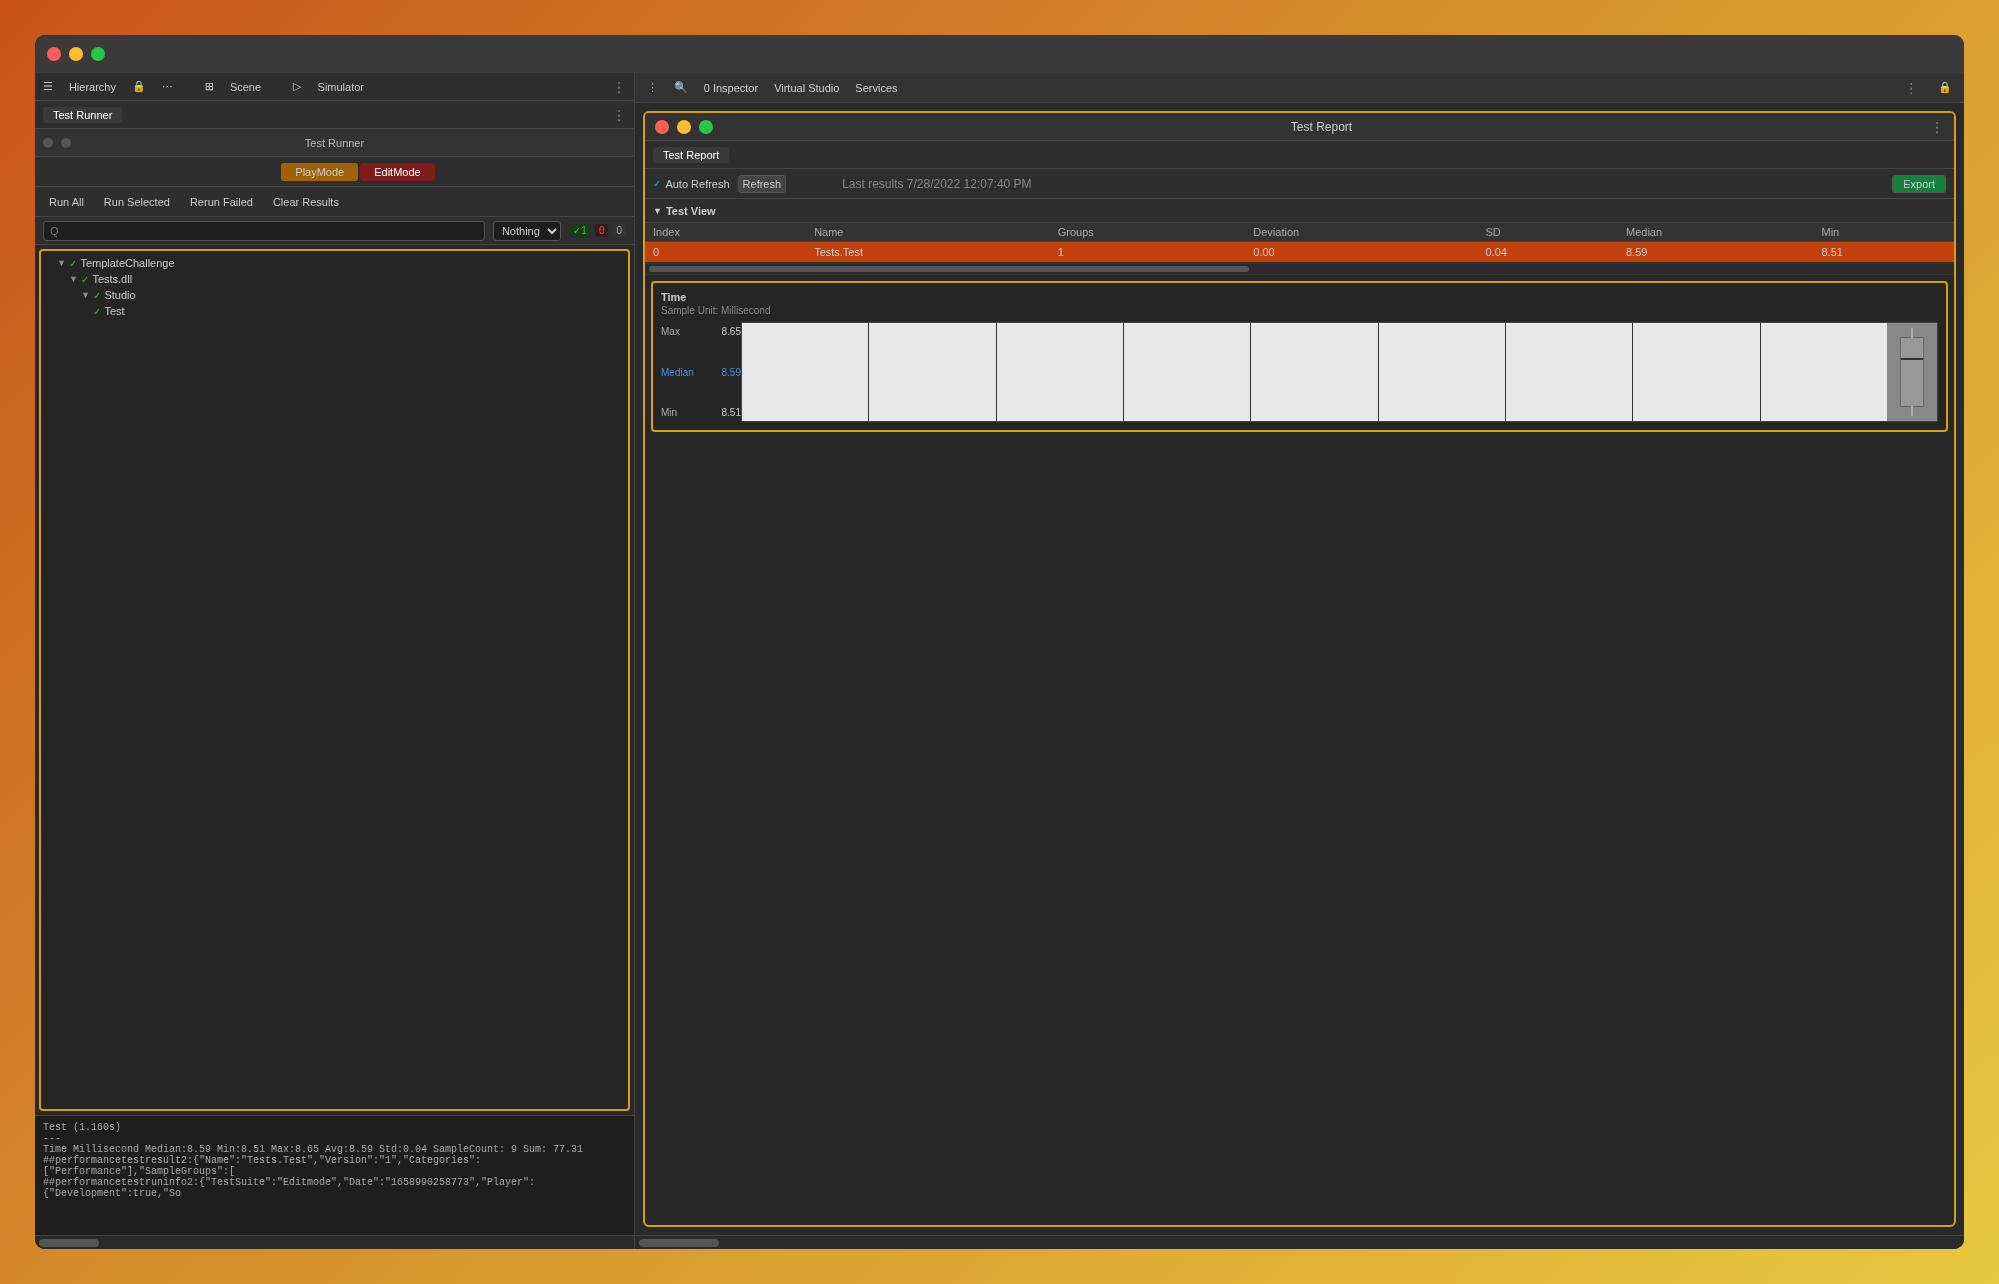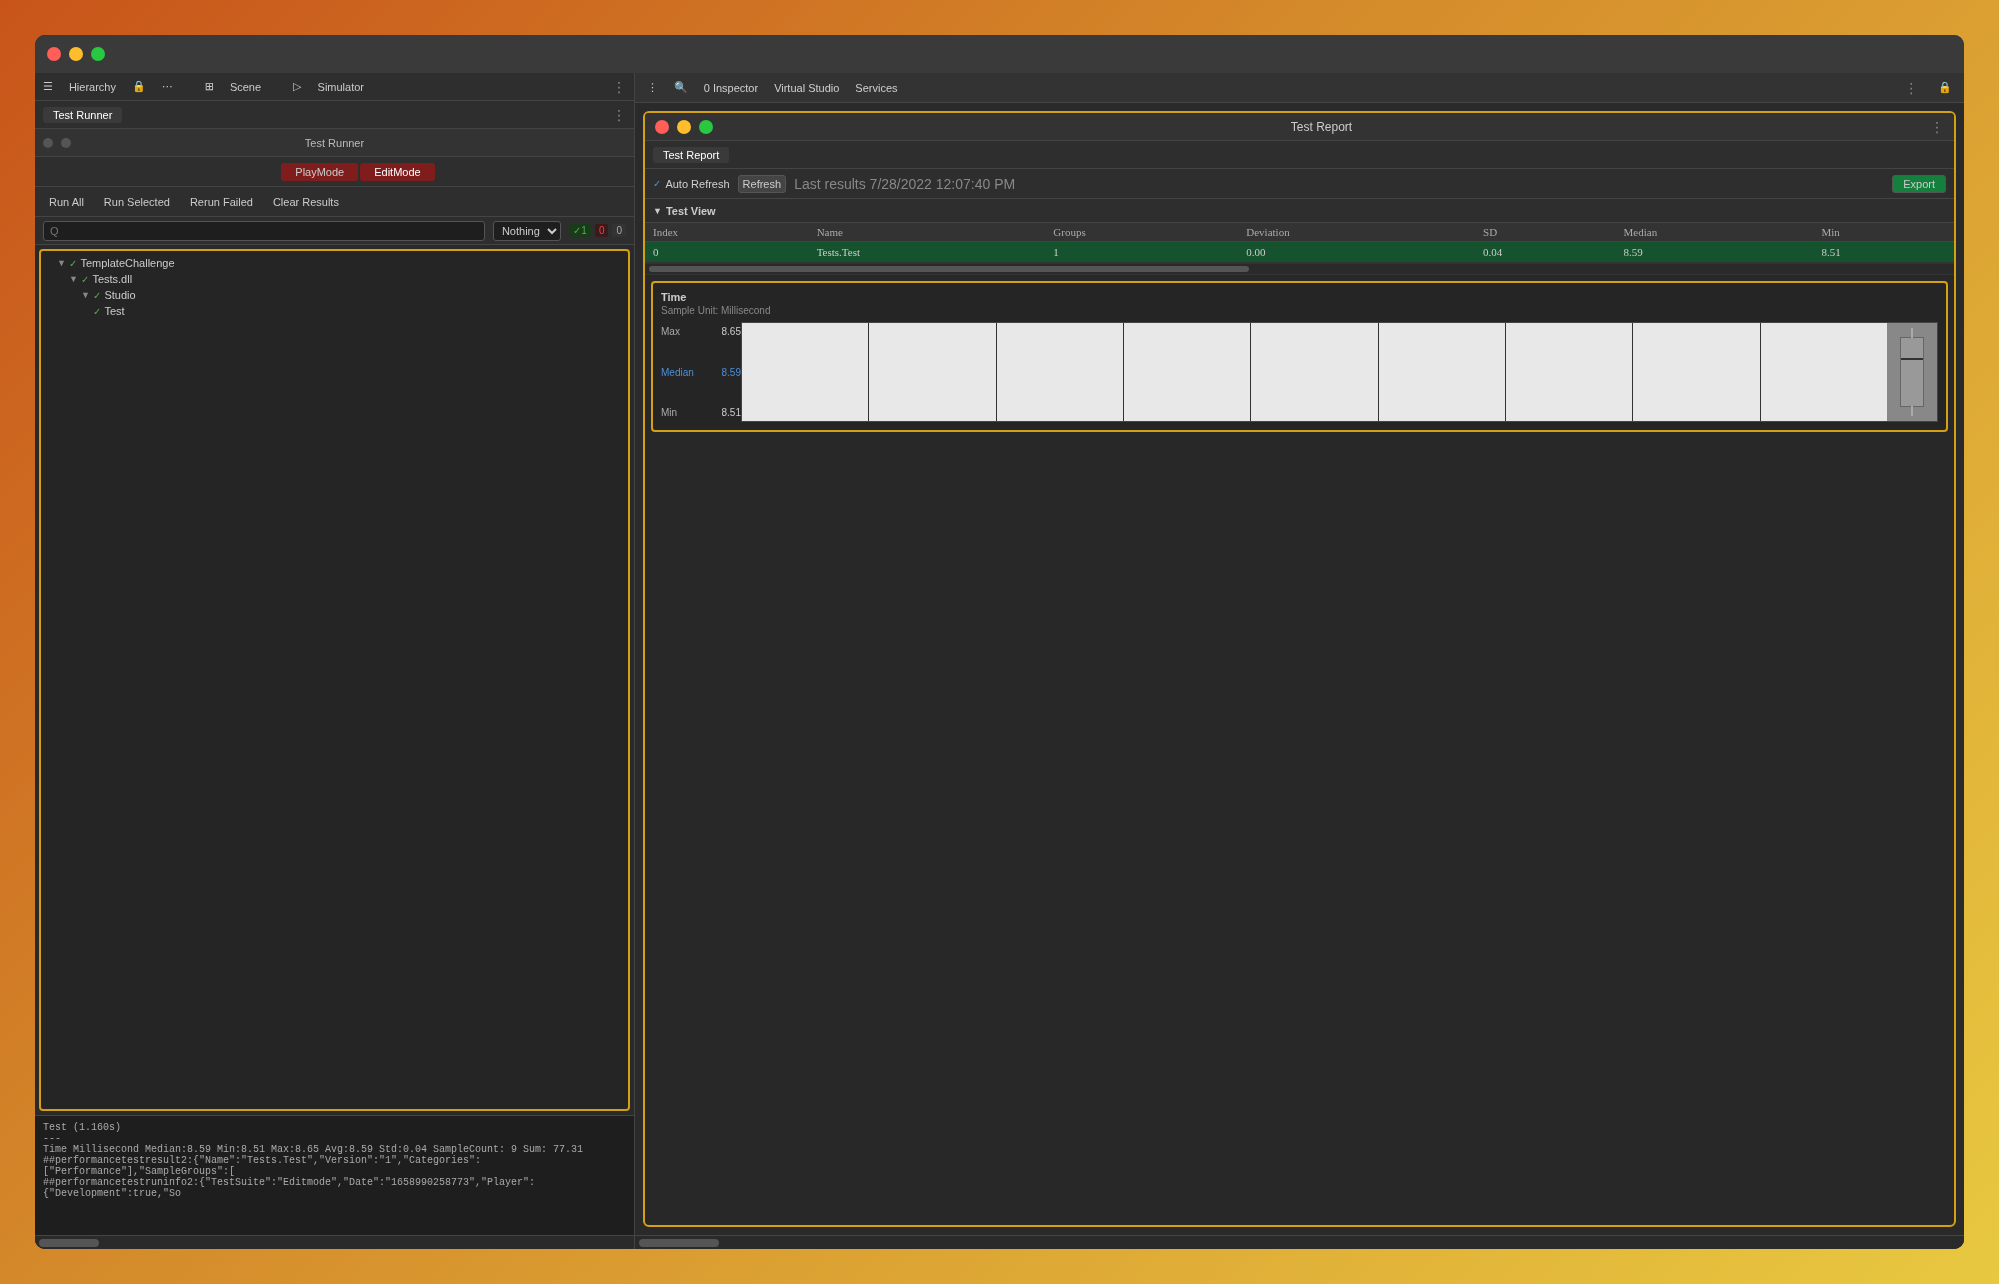--- a/index.html
+++ b/index.html
@@ -118,21 +118,21 @@
       gap: 2px;
       padding: 0 8px;
     }
     .mode-btn {
       padding: 3px 14px;
       font-size: 11px;
       border-radius: 3px;
       cursor: pointer;
     }
     .mode-btn-normal {
-      background: #7f1d1d;
+      background: #a16207;
       color: #ccc;
       margin-left: 47px;
     }
     .mode-btn-active {
       background: #7f1d1d;
       color: #fff;
     }
 
     
     .action-bar {
@@ -337,21 +337,22 @@
       background: #444;
       border: 1px solid #555;
       border-radius: 3px;
       color: #ccc;
       font-size: 11px;
       padding: 2px 4px;
       cursor: pointer;
     }
     .last-results {
       color: #888;
-      font-size: 14px;
+      font-size: 12px;
+      margin-left: 48px;
     }
     .export-btn {
       margin-left: auto;
       background: #15803d;
       border: 1px solid #555;
       border-radius: 3px;
       color: #ccc;
       font-size: 11px;
       padding: 2px 10px;
       cursor: pointer;
@@ -654,21 +655,21 @@
           <button class="refresh-btn">Refresh</button>
           <span class="last-results">Last results 7/28/2022 12:07:40 PM</span>
           <button class="export-btn">Export</button>
         </div>
 
         <div class="test-view-header">
           <span class="collapse-arrow">▼</span>
           <span>Test View</span>
         </div>
 
-        <div style="overflow-x:auto; background:#14532d;font-family:Liberation Serif, serif;">
+        <div style="overflow-x:auto; background:#c2410c;">
           <table class="test-table">
             <thead>
               <tr>
                 <th>Index</th>
                 <th>Name</th>
                 <th>Groups</th>
                 <th>Deviation</th>
                 <th>SD</th>
                 <th>Median</th>
                 <th>Min</th>

